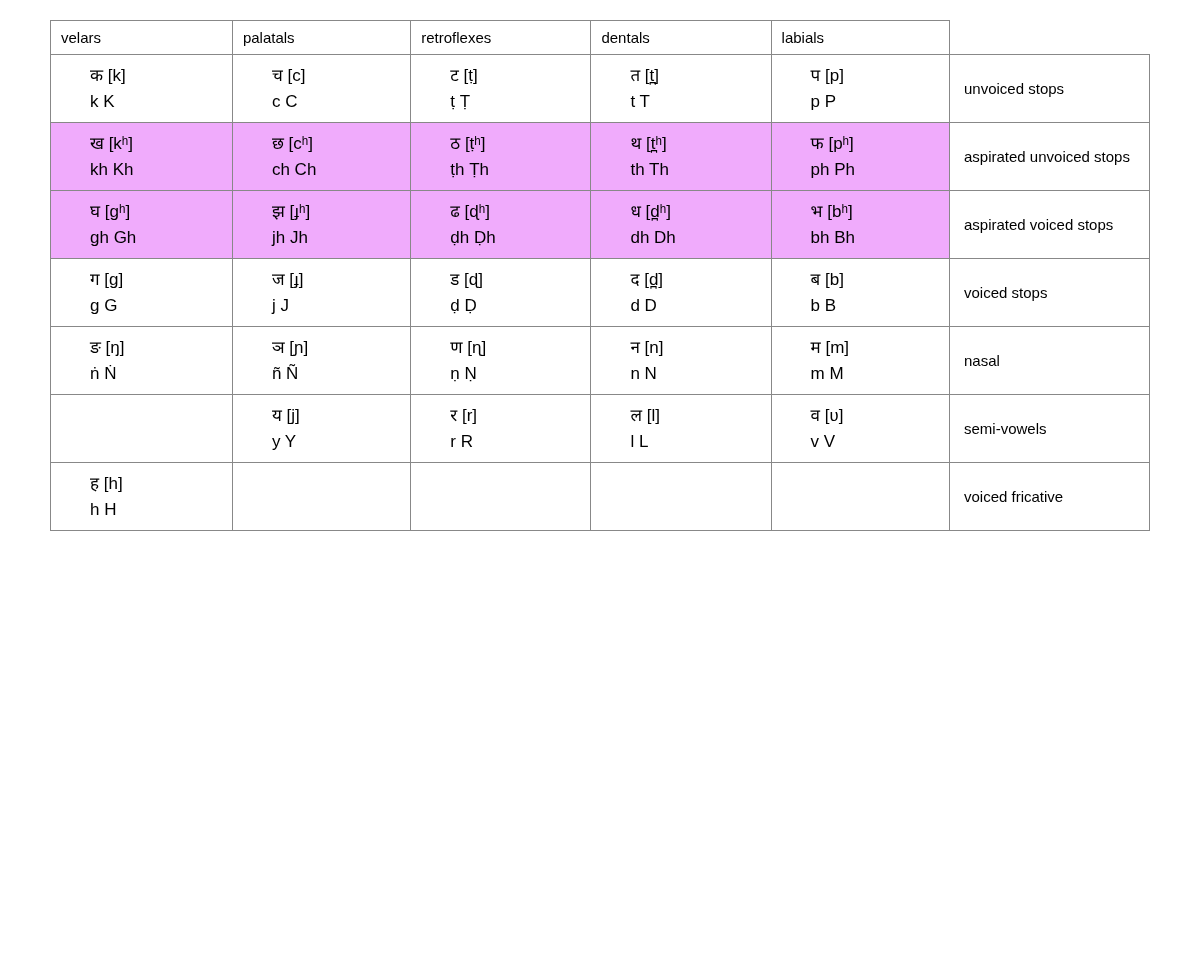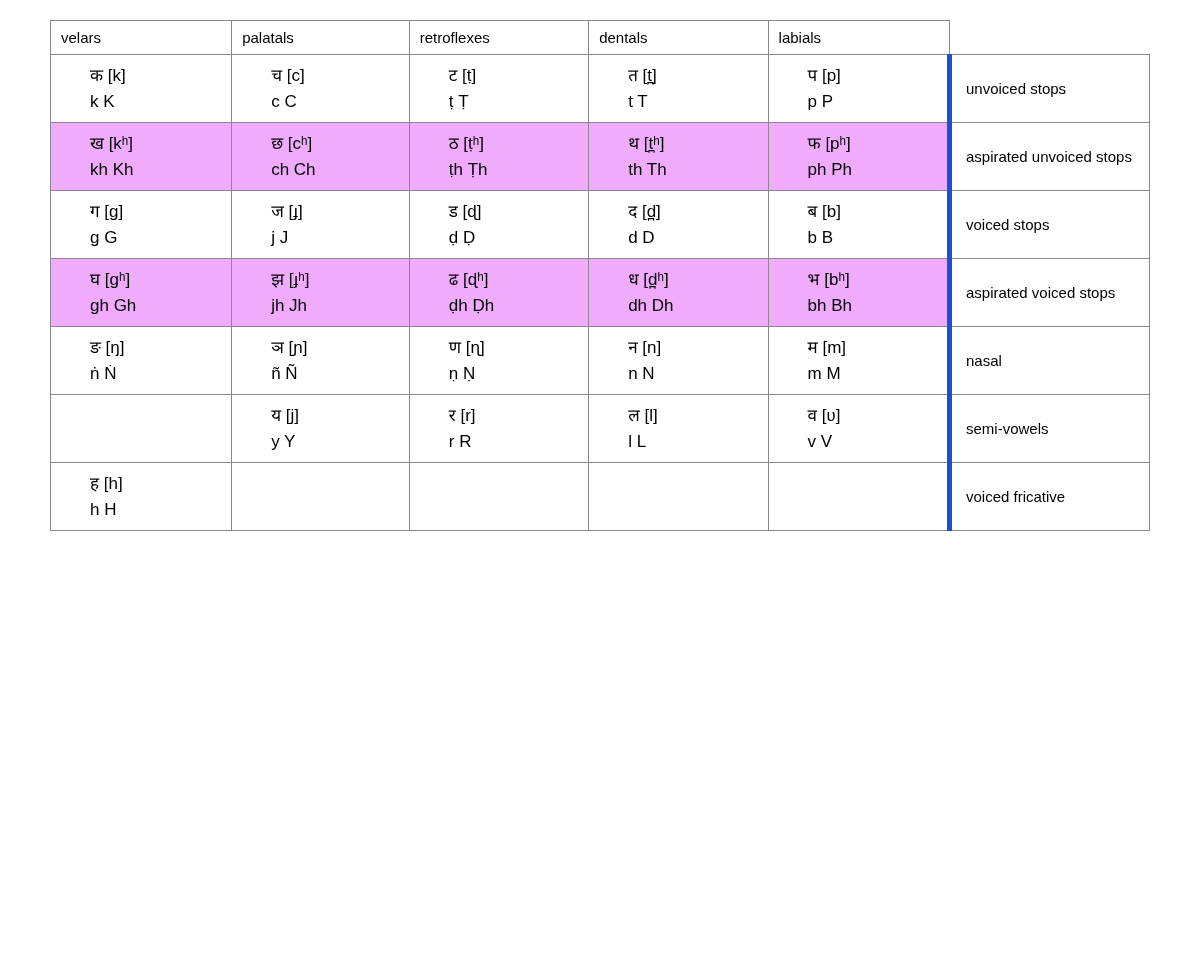--- a/index.html
+++ b/index.html
@@ -28,21 +28,21 @@
     }
     .cell-content {
       font-size: 17px;
       line-height: 1.5;
       margin-left: 29px;
     }
     .shaded {
       background-color: #f0abfc;
     }
     .label-cell {
-      border-left: 5px solid #1d4ed8;
+      border-left: 1px solid #1d4ed8;
       vertical-align: middle;
       font-size: 15px;
       padding-left: 14px;
       white-space: nowrap;
     }
   </style>
 </head>
 <body>
 
 <table>
@@ -117,20 +117,53 @@
         </td>
         <td class="shaded">
           <div class="cell-content">
             <div>फ [pʰ]</div>
             <div>ph  Ph</div>
           </div>
         </td>
         <td class="label-cell">aspirated unvoiced stops</td>
       </tr>
       <tr>
+        <td class="shaded">
+          <div class="cell-content">
+            <div>घ [gʰ]</div>
+            <div>gh  Gh</div>
+          </div>
+        </td>
+        <td class="shaded">
+          <div class="cell-content">
+            <div>झ [ɟʰ]</div>
+            <div>jh  Jh</div>
+          </div>
+        </td>
+        <td class="shaded">
+          <div class="cell-content">
+            <div>ढ [ɖʰ]</div>
+            <div>ḍh  Ḍh</div>
+          </div>
+        </td>
+        <td class="shaded">
+          <div class="cell-content">
+            <div>ध [d̪ʰ]</div>
+            <div>dh  Dh</div>
+          </div>
+        </td>
+        <td class="shaded">
+          <div class="cell-content">
+            <div>भ [bʰ]</div>
+            <div>bh  Bh</div>
+          </div>
+        </td>
+        <td class="label-cell">aspirated voiced stops</td>
+      </tr>
+      <tr>
         <td>
           <div class="cell-content">
             <div>ग [g]</div>
             <div>g  G</div>
           </div>
         </td>
         <td>
           <div class="cell-content">
             <div>ज [ɟ]</div>
             <div>j  J</div>
@@ -148,53 +181,20 @@
             <div>d  D</div>
           </div>
         </td>
         <td>
           <div class="cell-content">
             <div>ब [b]</div>
             <div>b  B</div>
           </div>
         </td>
         <td class="label-cell">voiced stops</td>
-      </tr>
-      <tr>
-        <td class="shaded">
-          <div class="cell-content">
-            <div>घ [gʰ]</div>
-            <div>gh  Gh</div>
-          </div>
-        </td>
-        <td class="shaded">
-          <div class="cell-content">
-            <div>झ [ɟʰ]</div>
-            <div>jh  Jh</div>
-          </div>
-        </td>
-        <td class="shaded">
-          <div class="cell-content">
-            <div>ढ [ɖʰ]</div>
-            <div>ḍh  Ḍh</div>
-          </div>
-        </td>
-        <td class="shaded">
-          <div class="cell-content">
-            <div>ध [d̪ʰ]</div>
-            <div>dh  Dh</div>
-          </div>
-        </td>
-        <td class="shaded">
-          <div class="cell-content">
-            <div>भ [bʰ]</div>
-            <div>bh  Bh</div>
-          </div>
-        </td>
-        <td class="label-cell">aspirated voiced stops</td>
       </tr>
       <tr>
         <td>
           <div class="cell-content">
             <div>ङ [ŋ]</div>
             <div>ṅ  Ṅ</div>
           </div>
         </td>
         <td>
           <div class="cell-content">

